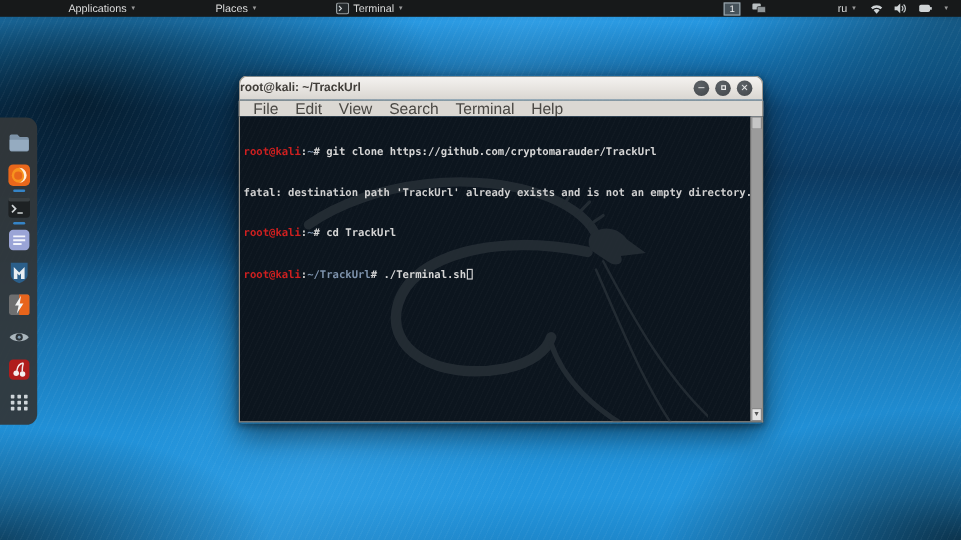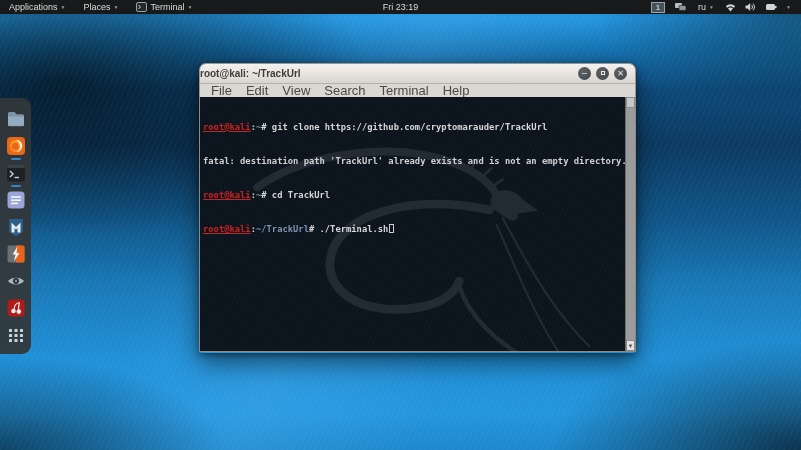--- a/index.html
+++ b/index.html
@@ -20,21 +20,21 @@
       linear-gradient(to bottom, #1a7fc4 0%, #2496e0 4%, #1778b8 10%, #0d4a7a 20%, #0c3a61 32%, #105587 48%, #1a7ab8 64%, #2191d8 80%, #2496de 92%, #1e88cc 100%);
   }
 
   
   .panel {
     position:absolute; left:0; top:0; width:801px; height:14px;
     background:#17191a; color:#dcdcdc; font-size:9px;
     display:flex; align-items:center; z-index:30;
   }
   .panel-left { display:flex; align-items:center; gap:0; height:100%; }
-  .panel-item { display:flex; align-items:center; gap:3px; padding:0 9px; height:100%; cursor:default; }
+  .panel-item { display:flex; align-items:center; gap:3px; padding:0 9px; height:100%; cursor:default;margin-left:48px; }
   .caret { font-size:5px; color:#9a9a9a; line-height:1; }
   .panel-center { position:absolute; left:0; right:0; text-align:center; pointer-events:none; }
   .panel-center span { pointer-events:auto; }
   .panel-right { margin-left:auto; display:flex; align-items:center; gap:9px; padding-right:10px; height:100%; }
   .ws-box {
     display:inline-flex; align-items:center; justify-content:center;
     width:14px; height:11px; background:#46525a; border:1px solid #97a4ab;
     font-size:8px; color:#f0f0f0;
   }
   .term-glyph { display:inline-block; }
@@ -94,21 +94,21 @@
     background-image:repeating-linear-gradient(115deg, rgba(255,255,255,0.016) 0 1px, transparent 1px 4px);
     overflow:hidden;
   }
   .dragon { position:absolute; left:40px; top:40px; opacity:0.85; }
 
   .term-lines {
     position:absolute; left:0; top:0; right:10px; padding:2px 0 0 3px;
     font-family:"DejaVu Sans Mono", monospace; font-weight:bold;
     font-size:8.8px; line-height:11.4px; color:#d6d6d6; white-space:pre;
   }
-  .c-red  { color:#cf2020;text-decoration:underline; }
+  .c-red  { color:#cf2020; }
   .c-path { color:#7e93ad; }
   .c-sep  { color:#c9c9c9; }
   .c-out  { color:#d0d0d0; font-weight:bold; }
   .cursor {
     display:inline-block; width:5px; height:9px;
     border:1px solid #cfcfcf; vertical-align:-1px; margin-left:1px;
   }
 
   .scrollbar {
     position:absolute; right:0; top:0; bottom:0; width:10px;
@@ -134,23 +134,20 @@
         <span class="caret">▼</span>
       </div>
       <div class="panel-item">
         <svg class="term-glyph" width="11" height="10" viewBox="0 0 11 10">
           <rect x="0.5" y="0.5" width="10" height="9" rx="1.5" fill="#23282b" stroke="#9aa0a3"></rect>
           <polyline points="2.5,3 4.5,5 2.5,7" fill="none" stroke="#cfd4d6" stroke-width="1"></polyline>
         </svg>
         <span>Terminal</span>
         <span class="caret">▼</span>
       </div>
-    </div>
-    <div class="panel-center">
-      <span>Fri 23:19</span>
     </div>
     <div class="panel-right">
       <span class="ws-box">1</span>
       <svg width="13" height="10" viewBox="0 0 13 10">
         <rect x="1" y="1" width="7" height="5" rx="1" fill="#b9bfc1"></rect>
         <rect x="5" y="3.5" width="7" height="5" rx="1" fill="#8d9396" stroke="#17191a" stroke-width="0.6"></rect>
       </svg>
       <div class="panel-item" style="padding:14px 2px;">
         <span>ru</span>
         <span class="caret">▼</span>

